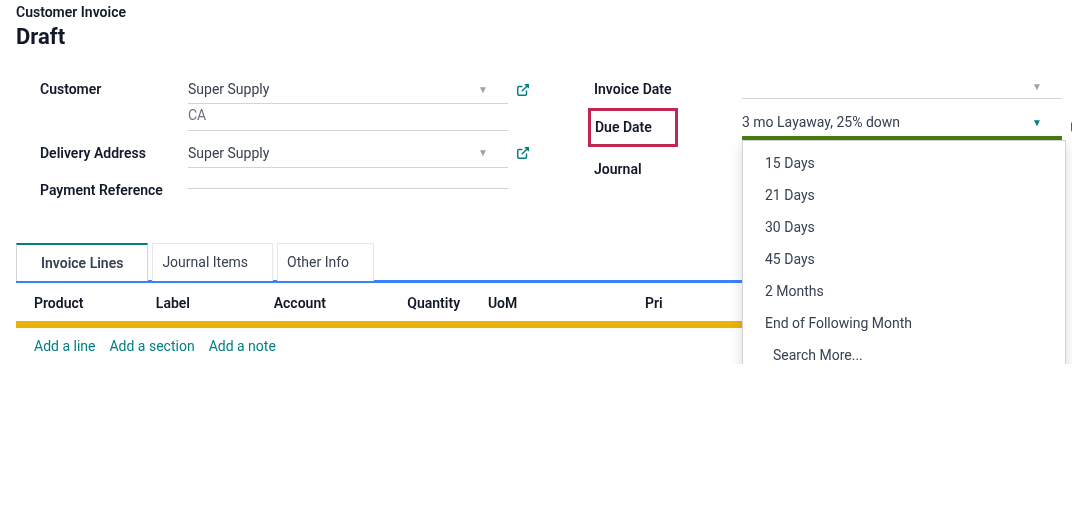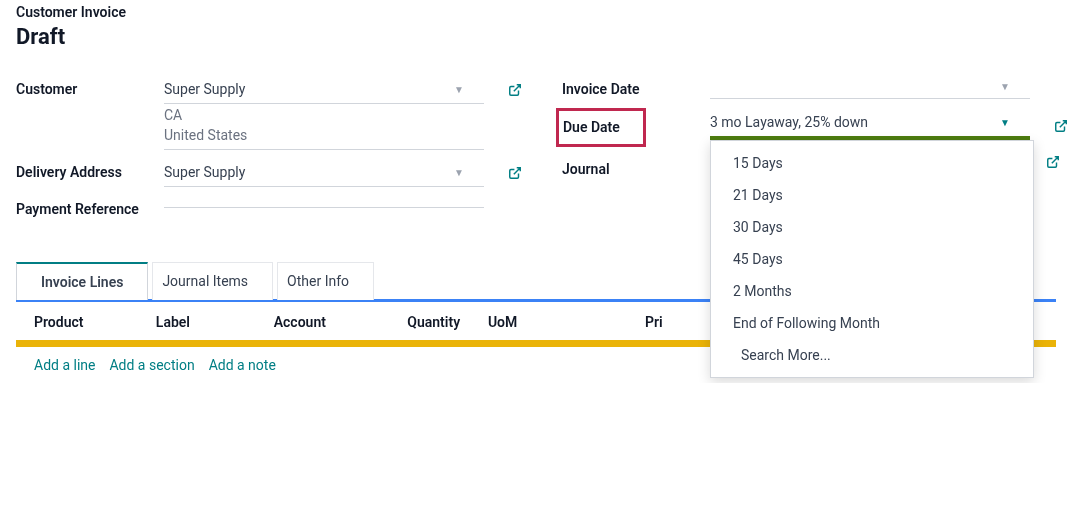--- a/index.html
+++ b/index.html
@@ -27,20 +27,21 @@
   .form-grid {
     display: flex;
     gap: 40px;
   }
   .col-left { flex: 0 0 500px; }
   .col-right { flex: 0 0 500px; position: relative; }
   .field-row {
     display: flex;
     align-items: flex-start;
     margin-bottom: 8px;
+    margin-left: 24px;
   }
   .field-label {
     width: 148px;
     font-weight: 600;
     color: #111827;
     font-size: 14px;
     line-height: 1.5;
     padding-top: 4px;
   }
   .field-label.highlight {
@@ -163,21 +164,20 @@
     gap: 14px;
   }
   .action-link {
     color: #017e84;
     font-size: 14px;
     cursor: pointer;
   }
   .field-value-cell {
     display: flex;
     align-items: center;
-    gap: 16px;
   }
 </style>
 </head>
 <body>
 
 <div class="breadcrumb">Customer Invoice</div>
 <h1>Draft</h1>
 
 <div class="form-grid">
   <div class="col-left">
@@ -191,21 +191,20 @@
             <span class="caret">▼</span>
           </div>
           <span class="ext-icon">
             <svg viewBox="0 0 24 24" fill="none" stroke="#017e84" stroke-width="2.5">
                 <path d="M15 3h6v6M10 14L21 3M18 13v6a2 2 0 01-2 2H5a2 2 0 01-2-2V8a2 2 0 012-2h6"></path>
               </svg>
           </span>
         </div>
         <div class="sub-text">
           <div>CA</div>
-          <div>United States</div>
         </div>
       </div>
     </div>
 
     <div class="field-row">
       <div class="field-label">Delivery Address</div>
       <div class="field-value">
         <div class="field-value-cell">
           <div class="input-line">
             <span>Super Supply</span>

